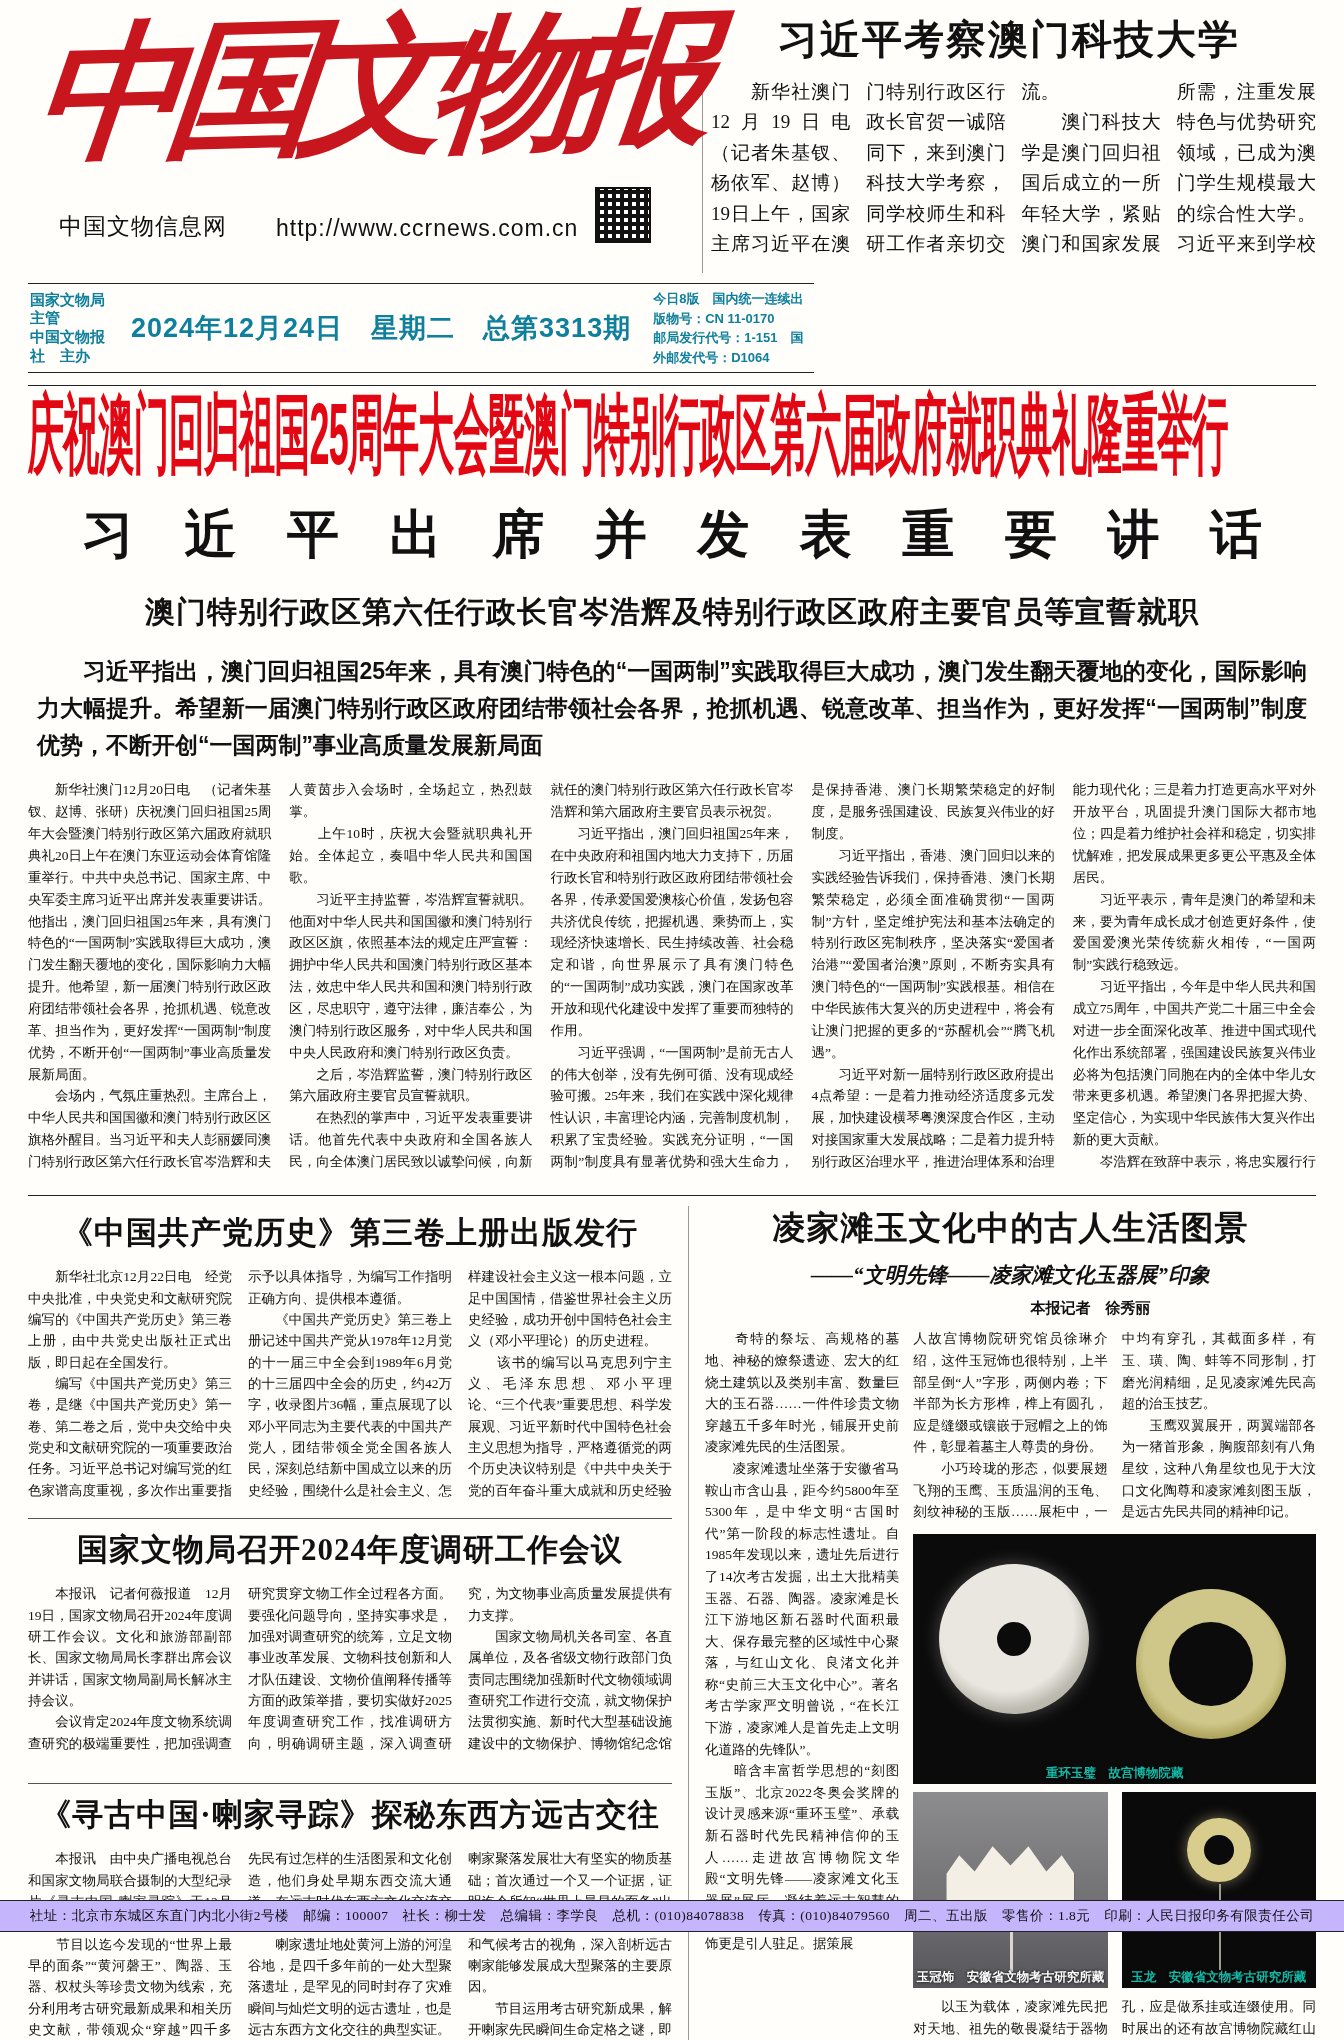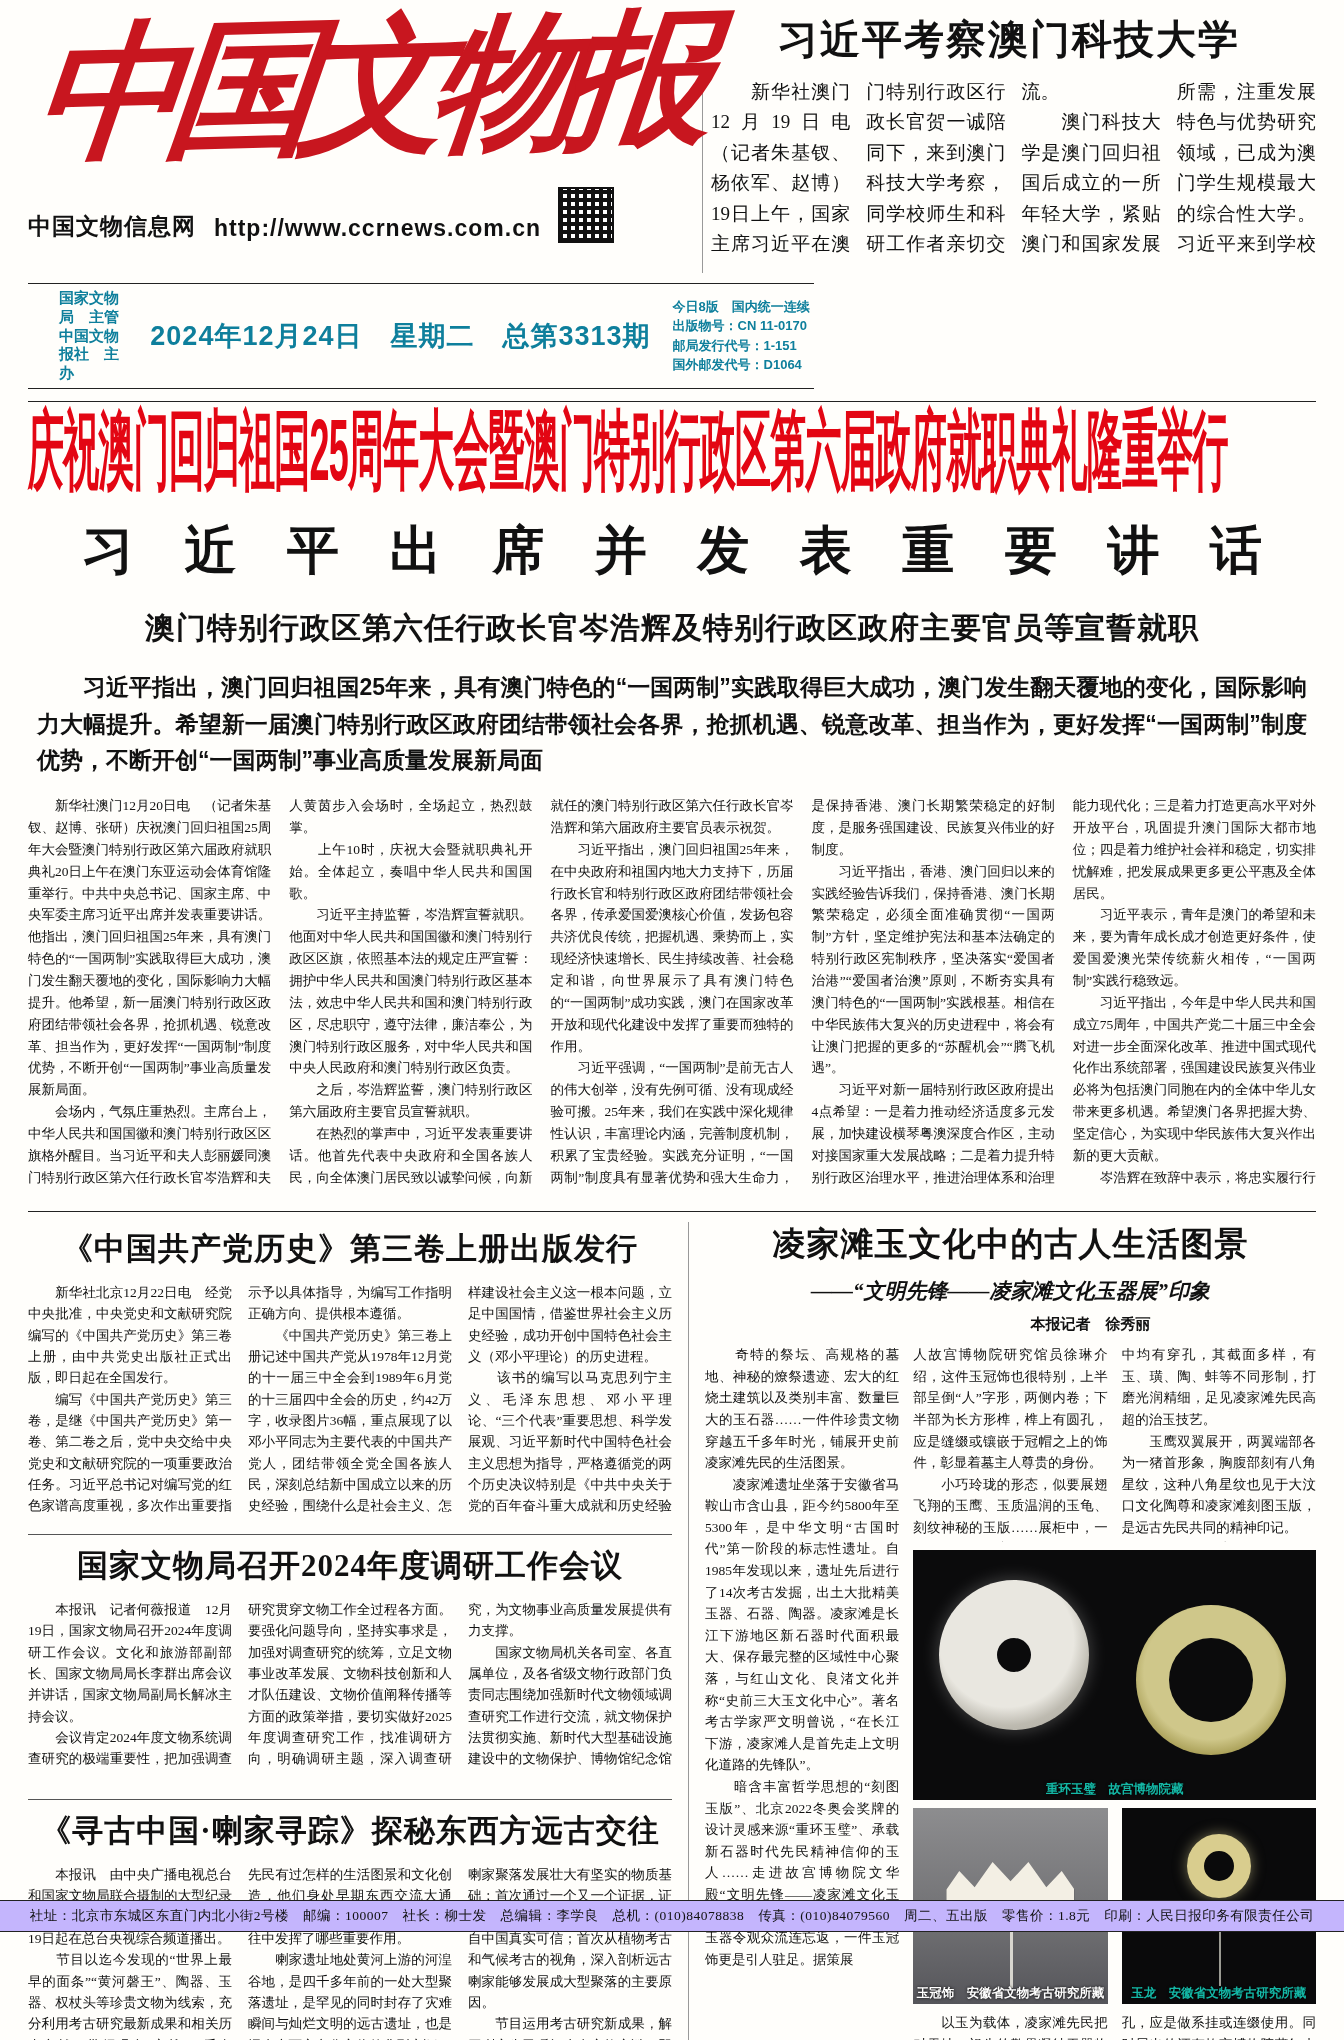--- a/index.html
+++ b/index.html
@@ -14,32 +14,32 @@
   .header{ display:flex; padding:8px 28px 0 28px; }
   .masthead{ width:660px; flex:0 0 660px; position:relative; }
   .calligraphy{
     font-family:"DejaVu Serif","Liberation Serif",serif;
     font-weight:bold; font-size:148px; line-height:1.15; color:#c8161f;
     letter-spacing:-16px; white-space:nowrap;
     transform:skewX(-7deg) rotate(-1.5deg); transform-origin:left bottom;
     font-style:italic;
   }
   .siteline{ display:flex; align-items:flex-end; gap:18px; margin-top:10px; }
-  .siteline .t{ font-family:"Liberation Sans","DejaVu Sans",sans-serif; font-weight:bold; font-size:23px; letter-spacing:1px; }
+  .siteline .t{ font-family:"Liberation Sans","DejaVu Sans",sans-serif; font-weight:normal; font-size:23px; letter-spacing:1px;margin-left:31px; }
   .qr{ width:54px; height:54px; background:
        repeating-linear-gradient(0deg,#111 0 4px,transparent 4px 8px),
        repeating-linear-gradient(90deg,#111 0 4px,#fff 4px 8px);
        outline:2px solid #111; outline-offset:-1px; flex:0 0 54px; }
   .infobar{
     margin:10px 28px 0 28px; width:786px;
     border-top:1.5px solid #222; border-bottom:1.5px solid #222;
     padding:5px 2px; display:flex; align-items:center; gap:22px;
     color:#0e7f9c; font-family:"Liberation Sans","DejaVu Sans",sans-serif;
   }
-  .infobar .owner{ font-size:15px; font-weight:bold; line-height:1.25; white-space:pre-line;margin-left:29px; }
+  .infobar .owner{ font-size:15px; font-weight:bold; line-height:1.25; white-space:pre-line; }
   .infobar .date{ font-size:27px; font-weight:bold; letter-spacing:1px; white-space:nowrap; }
   .infobar .codes{ font-size:13px; font-weight:bold; line-height:1.5; white-space:pre-line; }
   
   .toparticle{ flex:1; padding-left:14px; }
   .toparticle .h{
     font-family:"Liberation Sans","DejaVu Sans",sans-serif;
     font-weight:bold; font-size:40px; text-align:center; letter-spacing:2px;
     margin:4px 0 10px 0;
   }
   .toparticle .body{

